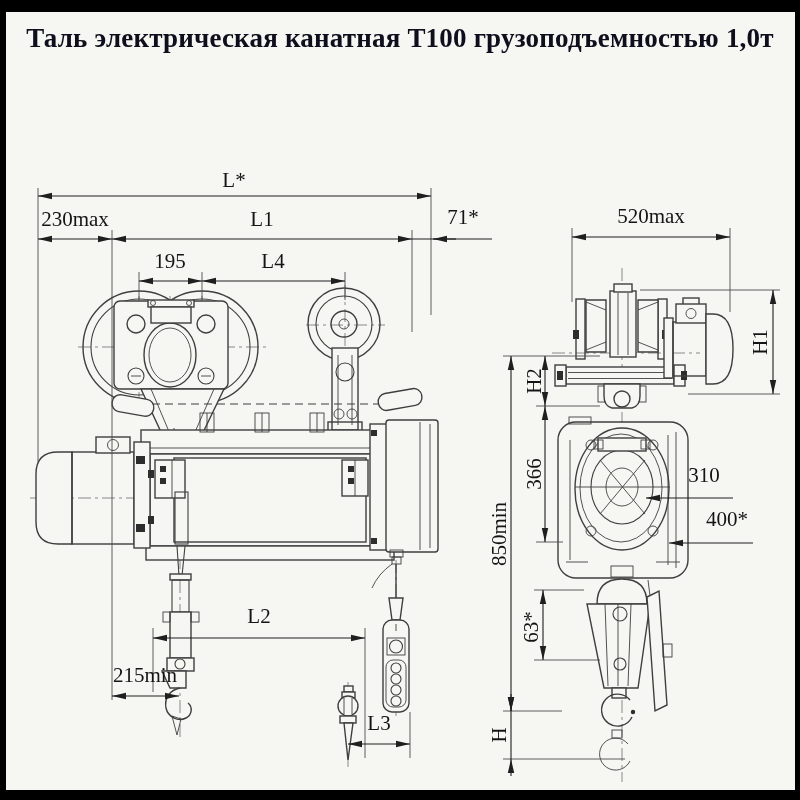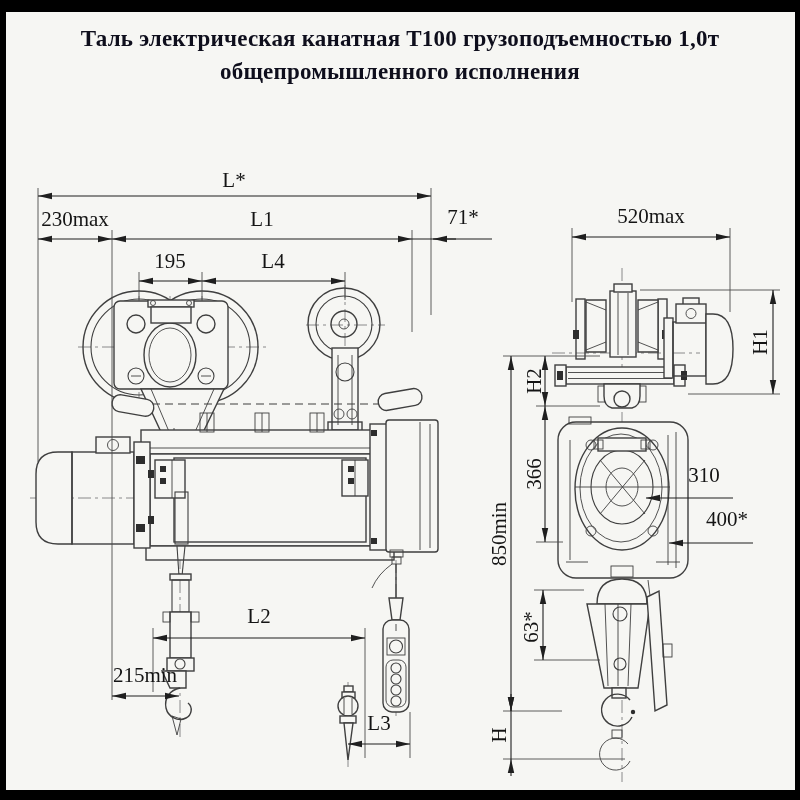--- a/index.html
+++ b/index.html
@@ -1,38 +1,37 @@
 <!DOCTYPE html>
 <html><head>
 <meta charset="utf-8">
 <style>
   html,body{margin:0;padding:0;}
   body{width:800px;height:800px;background:#000;position:relative;overflow:hidden;
        font-family:"Liberation Serif","DejaVu Serif",serif;}
   #paper{position:absolute;left:6px;top:12px;width:789px;height:778px;background:#f6f6f3;}
   #title{position:absolute;left:0;top:22px;width:100%;text-align:center;
-         font-weight:bold;font-size:23px;line-height:33px;color:#0e0e1c;letter-spacing:0.2px;}
+         font-weight:bold;font-size:27px;line-height:33px;color:#0e0e1c;letter-spacing:0.2px;}
   svg{position:absolute;left:0;top:0;}
   .draw *{fill:none;stroke:#3f3f3f;stroke-width:1.4;}
   .draw .thin{stroke-width:0.9;}
   .draw .mid{stroke-width:1.1;}
   .fillp{fill:#f6f6f3 !important;}
   .dark{fill:#2d2d2d !important;stroke:none !important;}
   .cl{stroke:#6e6e6e;stroke-width:0.8;stroke-dasharray:13 4 3 4;fill:none;}
   .ext{stroke:#4c4c4c;stroke-width:0.9;fill:none;}
   .dim{stroke:#1f1f1f;stroke-width:1.1;fill:none;}
   .dimtext{font-family:"Liberation Serif","DejaVu Serif",serif;font-size:21px;fill:#141414;}
 </style>
 </head>
 <body>
 
 <div id="paper"></div>
 <div id="title">
   <div>Таль электрическая канатная Т100 грузоподъемностью 1,0т</div>
-  <div>общепромышленного исполнения</div>
 </div>
 
 <svg width="800" height="800" viewBox="0 0 800 800">
   <defs>
     <marker id="mE" viewBox="-16 -5 18 10" markerWidth="18" markerHeight="10" markerUnits="userSpaceOnUse" refX="0" refY="0" orient="auto">
       <path d="M0,0 L-14,-3.2 L-14,3.2 Z" fill="#1f1f1f"></path>
     </marker>
     <marker id="mS" viewBox="-2 -5 18 10" markerWidth="18" markerHeight="10" markerUnits="userSpaceOnUse" refX="0" refY="0" orient="auto">
       <path d="M0,0 L14,-3.2 L14,3.2 Z" fill="#1f1f1f"></path>
     </marker>

